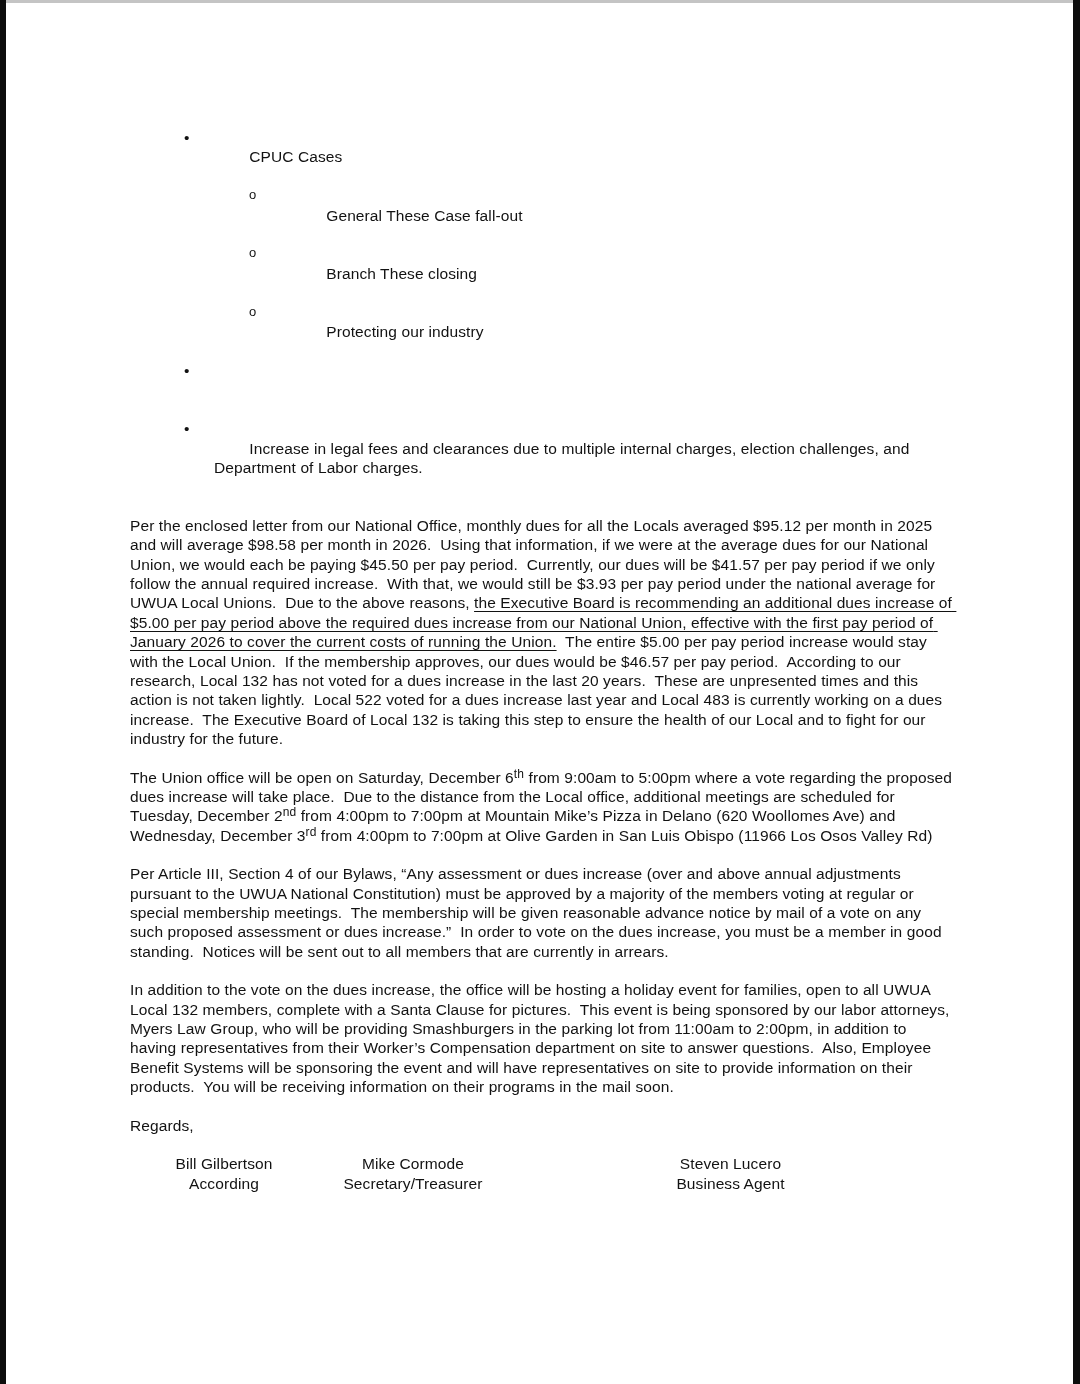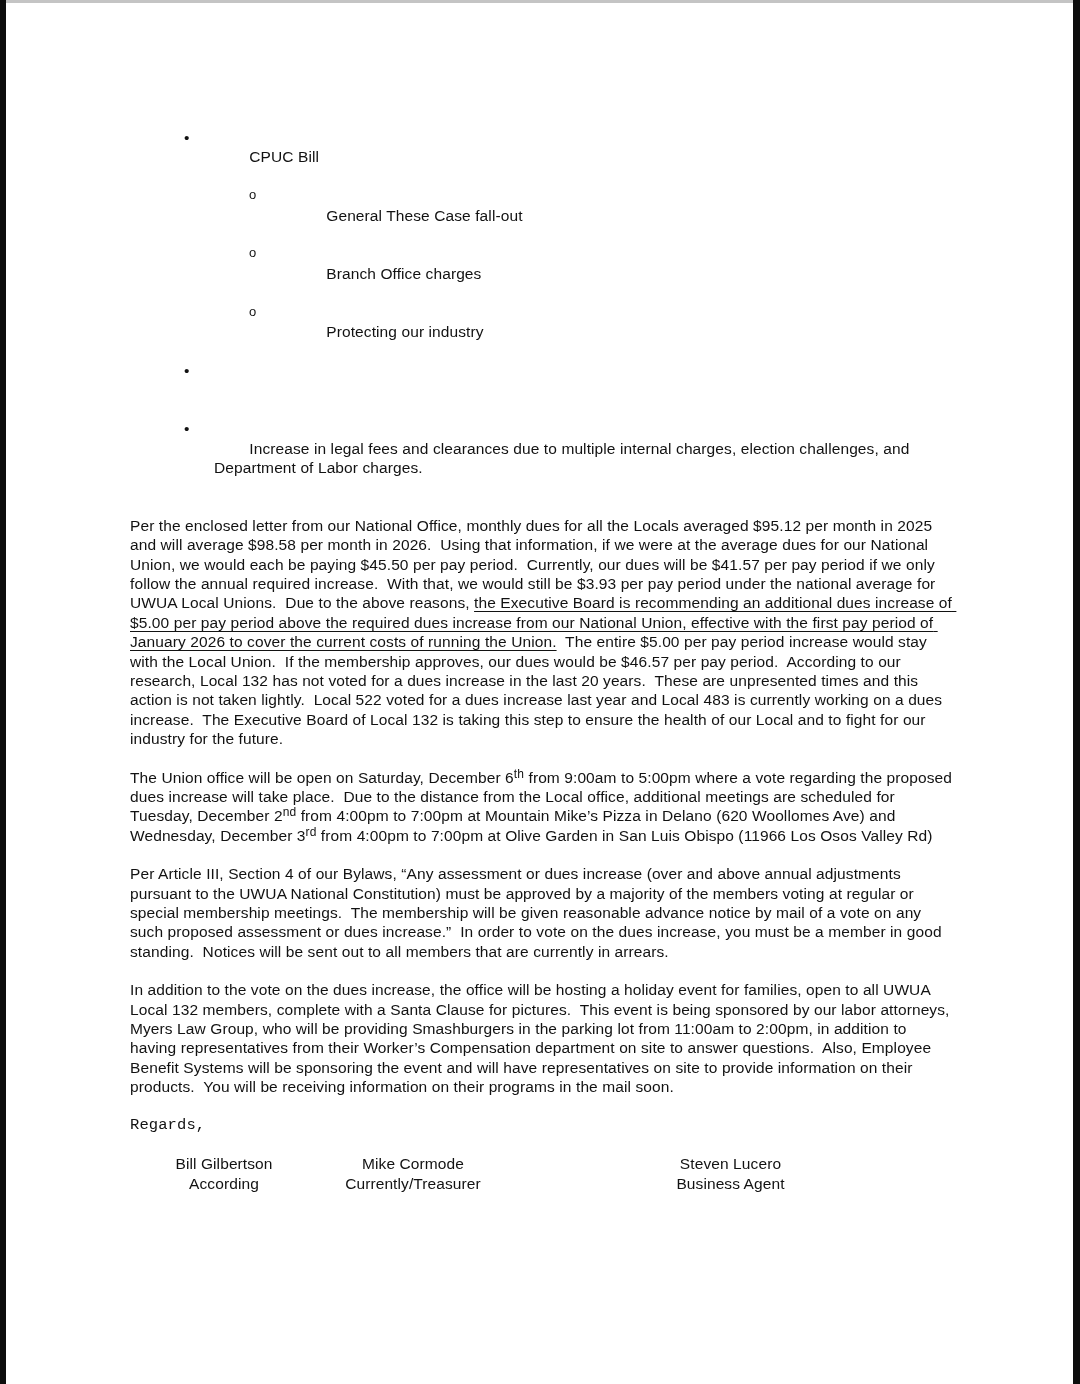--- a/index.html
+++ b/index.html
@@ -69,21 +69,21 @@
   .para .u {
     text-decoration: underline;
     text-decoration-thickness: 1px;
     text-underline-offset: 3px;
   }
   .para .sup {
     font-size: 12px;
     vertical-align: 5px;
     line-height: 0;
   }
-  .closing { margin: 0 0 17px 0; font-family: Liberation Mono, monospace; }
+  .closing { margin: 0 0 17px 0; }
   .sigs {
     display: flex;
     margin-top: 19px;
   }
   .sig-col-1 { width: 188px; }
   .sig-col-2 { width: 190px; }
   .sig-col-3 { flex: 1; }
   .sig-name, .sig-title { line-height: 19.4px; text-align: center; }
 </style>
 </head>
@@ -91,27 +91,27 @@
 
 <div class="page">
   <div class="edge-left"></div>
   <div class="edge-right"></div>
   <div class="edge-top"></div>
 
   <div class="content">
 
     <div class="bullets">
       <div class="li1">
-        <span class="marker">•</span><span>CPUC Bill</span>
+        <span class="marker">•</span><span>CPUC Cases</span>
       </div>
       <div class="li2">
         <span class="marker">o</span><span>General These Case fall-out</span>
       </div>
       <div class="li2">
-        <span class="marker">o</span><span>Branch Office charges</span>
+        <span class="marker">o</span><span>Branch These closing</span>
       </div>
       <div class="li2">
         <span class="marker">o</span><span>Protecting our industry</span>
       </div>
       <div class="li1">
         <span class="marker">•</span>
       </div>
       <div class="li1">
         <span class="marker">•</span><span>Increase in legal fees and clearances due to multiple internal charges, election challenges, and Department of Labor charges.</span>
       </div>
@@ -128,21 +128,21 @@
 
     <div class="closing">Regards,</div>
 
     <div class="sigs">
       <div class="sig-col-1">
         <div class="sig-name">Bill Gilbertson</div>
         <div class="sig-title">According</div>
       </div>
       <div class="sig-col-2">
         <div class="sig-name">Mike Cormode</div>
-        <div class="sig-title">Currently/Treasurer</div>
+        <div class="sig-title">Secretary/Treasurer</div>
       </div>
       <div class="sig-col-3">
         <div class="sig-name">Steven Lucero</div>
         <div class="sig-title">Business Agent</div>
       </div>
     </div>
 
   </div>
 </div>
 

